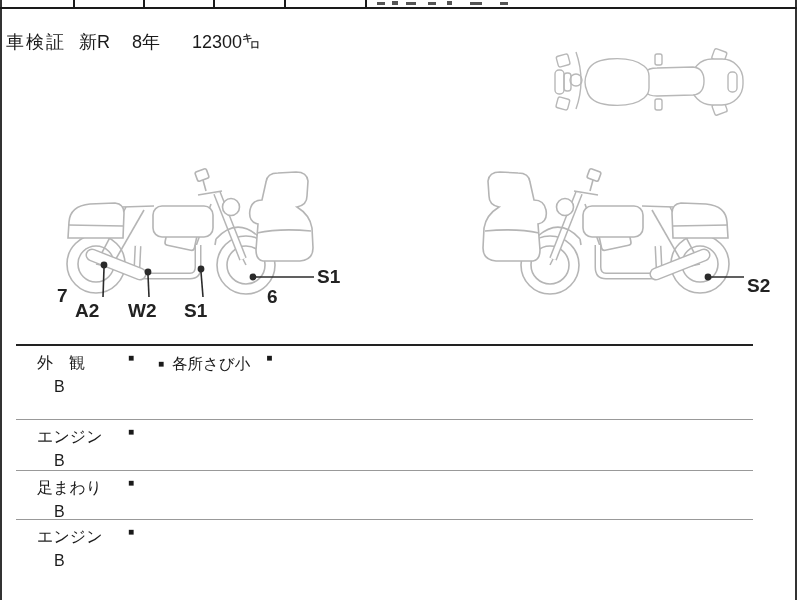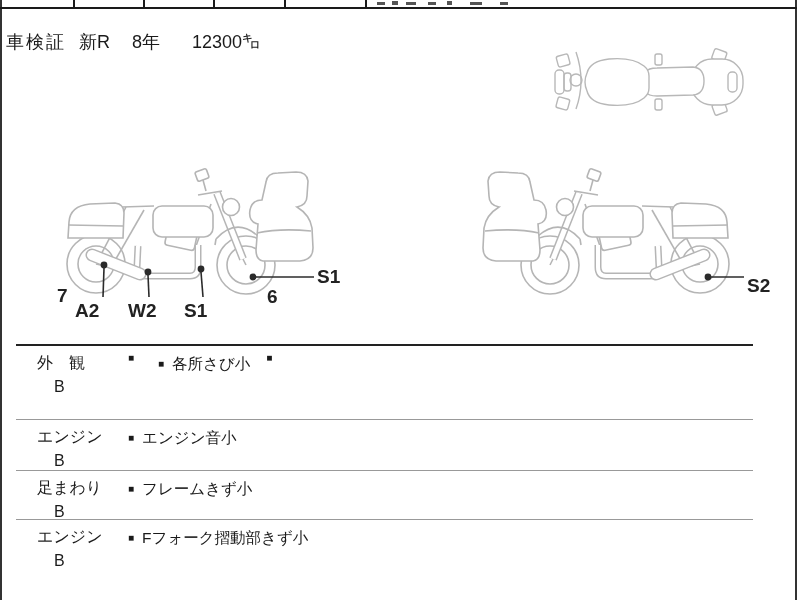--- a/index.html
+++ b/index.html
@@ -179,44 +179,41 @@
   </div>
 
   <div class="crow" style="height:51px">
     <div class="cat-col">
       <div class="cat">エンジン</div>
       <div class="grade">B</div>
     </div>
     <div class="notes">
       <span class="note">
         <span class="bullet">■</span>
-        <span>エンジン音小</span>
       </span>
     </div>
   </div>
 
   <div class="crow" style="height:49px">
     <div class="cat-col">
       <div class="cat">足まわり</div>
       <div class="grade">B</div>
     </div>
     <div class="notes">
       <span class="note">
         <span class="bullet">■</span>
-        <span>フレームきず小</span>
       </span>
     </div>
   </div>
 
   <div class="crow last" style="height:80px">
     <div class="cat-col">
       <div class="cat">エンジン</div>
       <div class="grade">B</div>
     </div>
     <div class="notes">
       <span class="note">
         <span class="bullet">■</span>
-        <span>Fフォーク摺動部きず小</span>
       </span>
     </div>
   </div>
 
 </div>
 
 </body></html>

